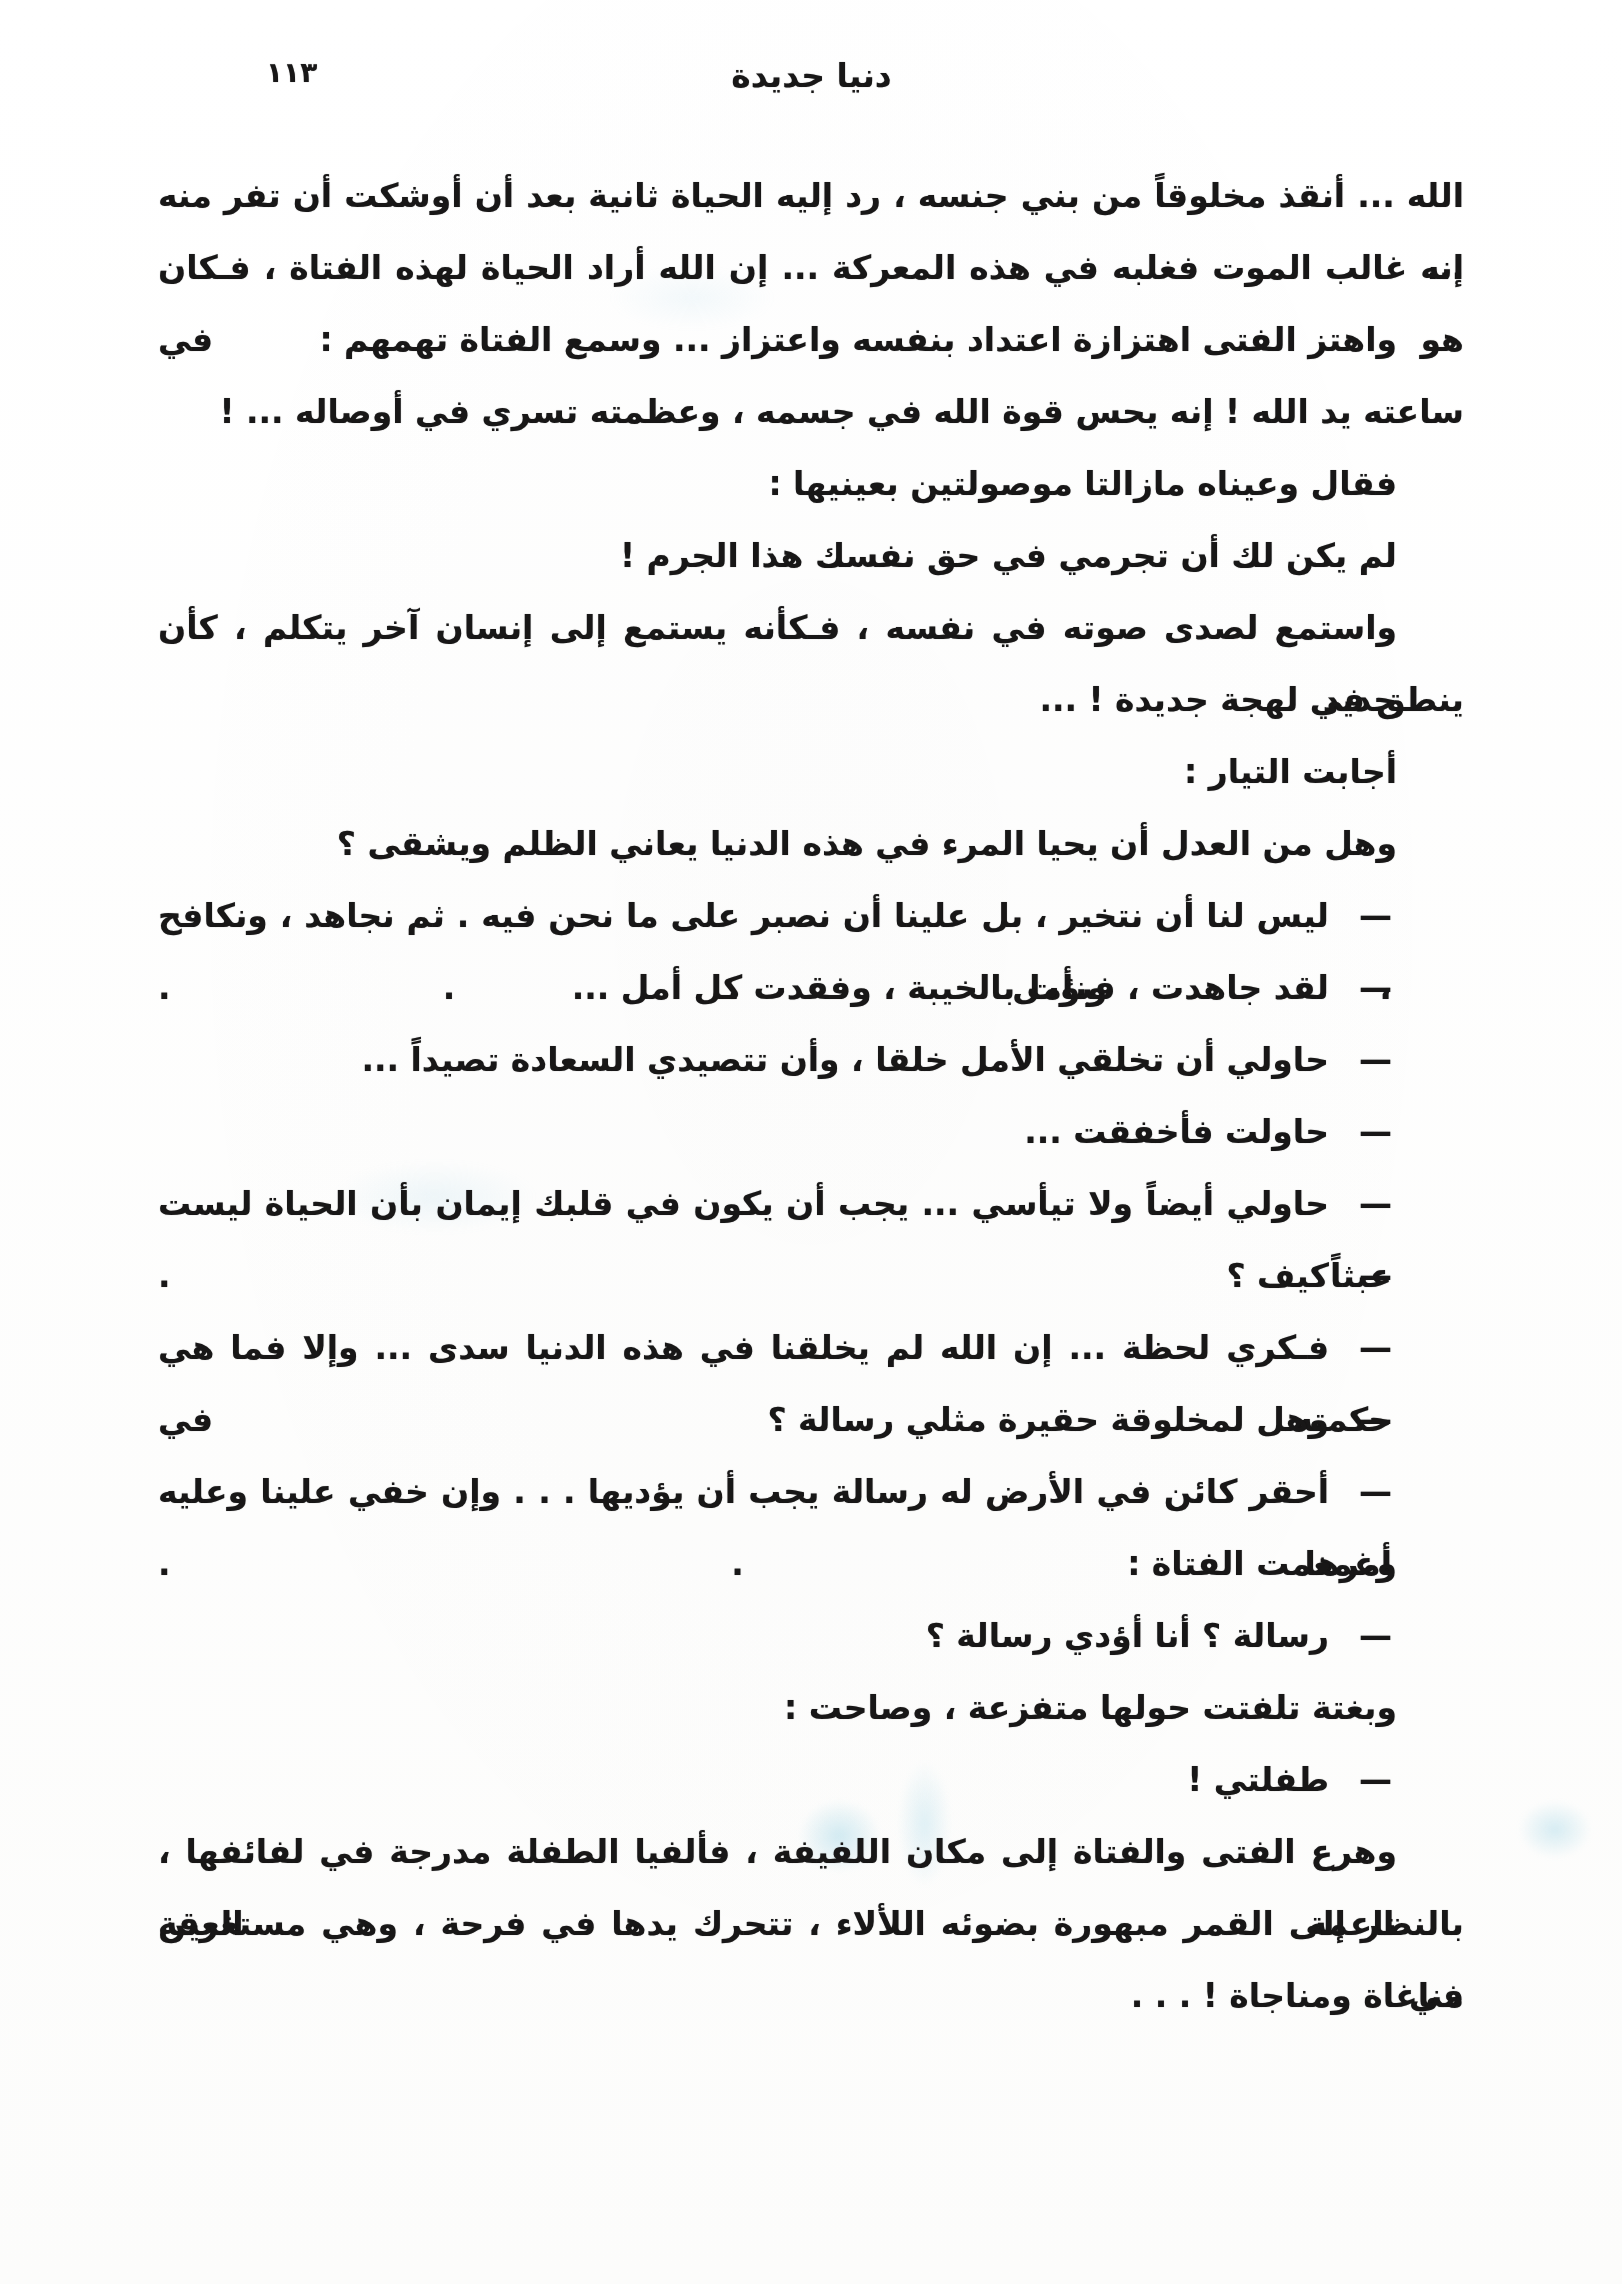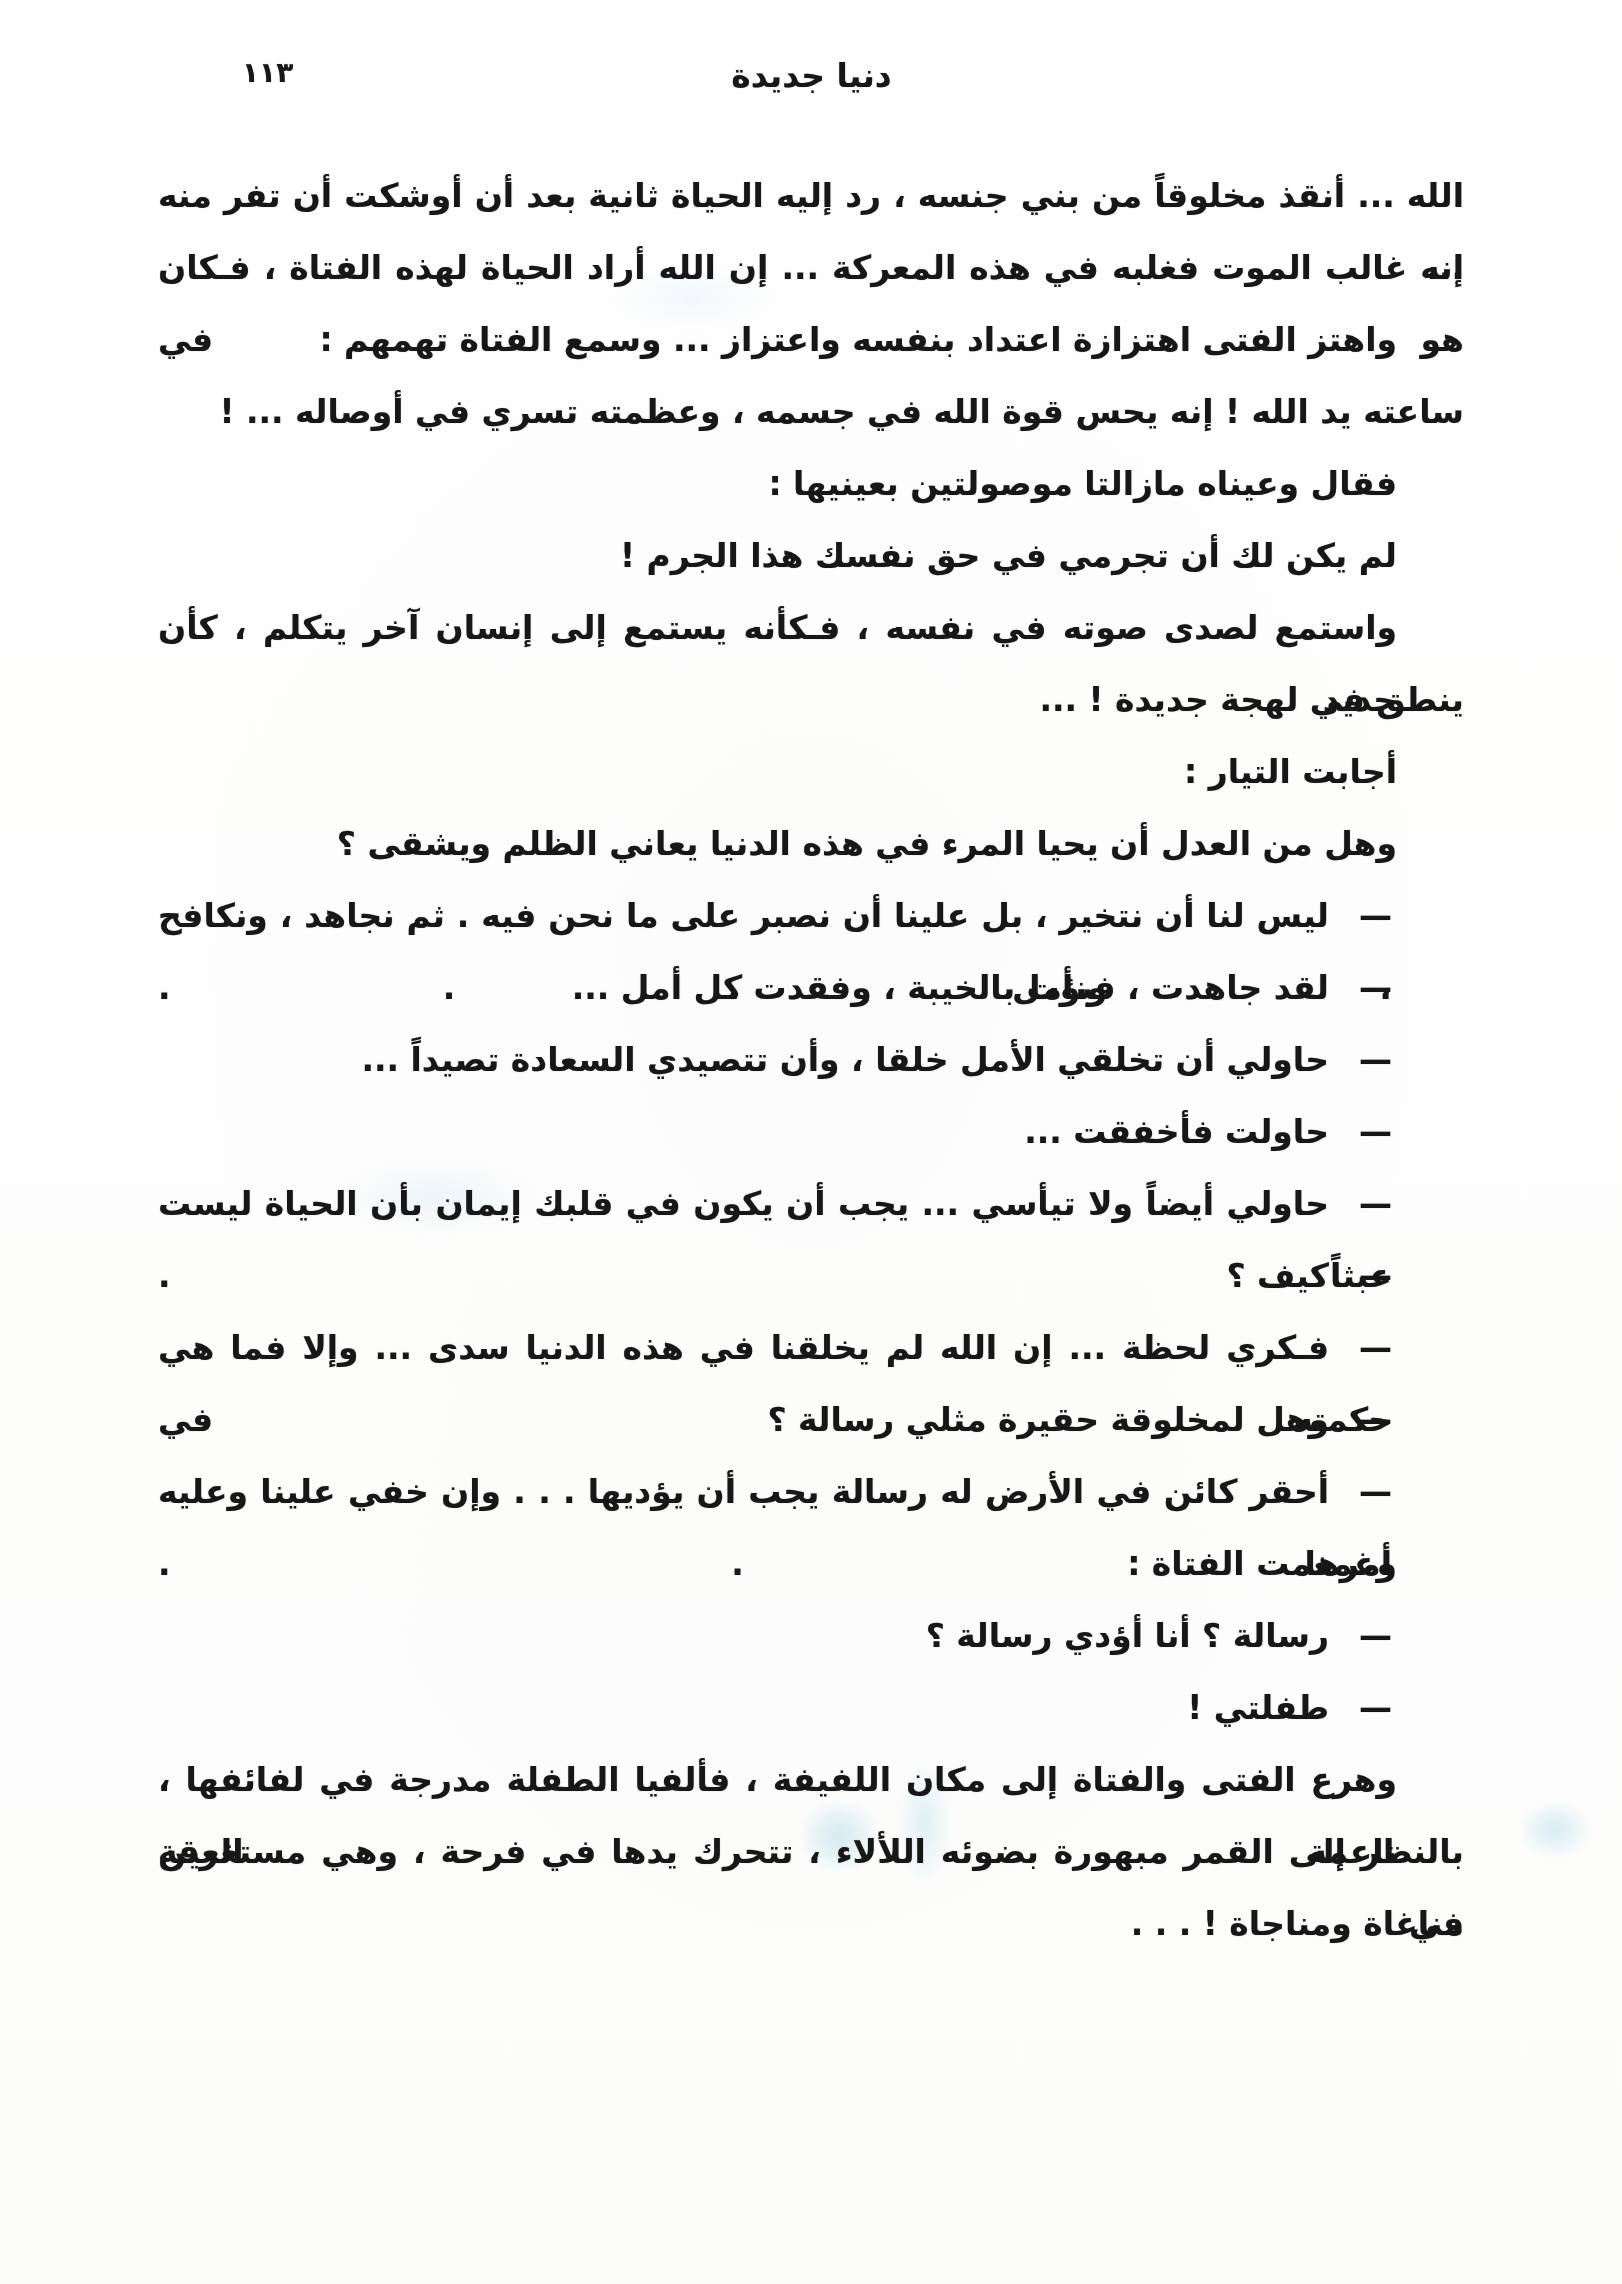--- a/index.html
+++ b/index.html
@@ -16,21 +16,21 @@
     position: absolute;
     inset: 0;
     background:
       radial-gradient(ellipse at 50% 40%, rgba(0,0,0,0.008), rgba(0,0,0,0) 70%),
       linear-gradient(#ffffff, #fcfcfb);
   }
   
   .page-number {
     position: absolute;
     top: 56px;
-    left: 242px;
+    left: 266px;
     font-size: 28px;
     font-weight: bold;
     letter-spacing: 6.7px;
     text-shadow: 0 0 1px rgba(20,20,20,0.45);
   }
   .running-title {
     position: absolute;
     top: 56px;
     left: 0;
     right: 0;
@@ -115,20 +115,21 @@
       <div class="line dialogue"><span class="dash">—</span><span>لقد جاهدت ، فبؤت بالخيبة ، وفقدت كل أمل ...</span></div>
       <div class="line dialogue"><span class="dash">—</span><span>حاولي أن تخلقي الأمل خلقا ، وأن تتصيدي السعادة تصيداً ...</span></div>
       <div class="line dialogue"><span class="dash">—</span><span>حاولت فأخفقت ...</span></div>
       <div class="line justify dialogue"><span class="dash">—</span><span>حاولي أيضاً ولا تيأسي ... يجب أن يكون في قلبك إيمان بأن الحياة ليست عبثاً .</span></div>
       <div class="line dialogue"><span class="dash">—</span><span>كيف ؟</span></div>
       <div class="line justify dialogue"><span class="dash">—</span><span>فـكري لحظة ... إن الله لم يخلقنا في هذه الدنيا سدى ... وإلا فما هي حكمته في</span></div>
       <div class="line dialogue"><span class="dash">—</span><span>وهل لمخلوقة حقيرة مثلي رسالة ؟</span></div>
       <div class="line justify dialogue"><span class="dash">—</span><span>أحقر كائن في الأرض له رسالة يجب أن يؤديها . . . وإن خفي علينا وعليه أمرها . .</span></div>
       <div class="line indent"><span>وغمغمت الفتاة :</span></div>
       <div class="line dialogue"><span class="dash">—</span><span>رسالة ؟ أنا أؤدي رسالة ؟</span></div>
+      <div class="line indent"><span>وبغتة تلفتت حولها متفزعة ، وصاحت :</span></div>
       <div class="line dialogue"><span class="dash">—</span><span>طفلتي !</span></div>
       <div class="line justify indent"><span>وهرع الفتى والفتاة إلى مكان اللفيفة ، فألفيا الطفلة مدرجة في لفائفها ، ناعمة العين</span></div>
       <div class="line justify"><span>بالنظر إلى القمر مبهورة بضوئه اللألاء ، تتحرك يدها في فرحة ، وهي مستغرقة في</span></div>
       <div class="line"><span>مناغاة ومناجاة ! . . .</span></div>
     </div>
 
 </div>
 
 
 </body></html>

